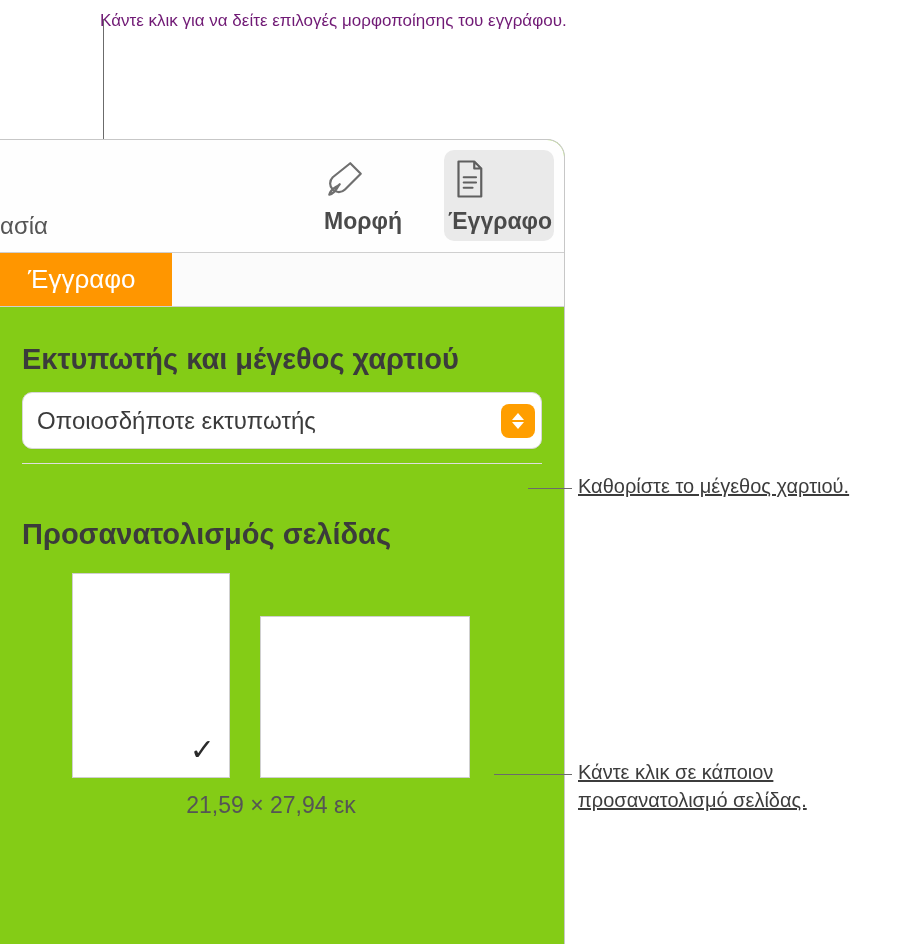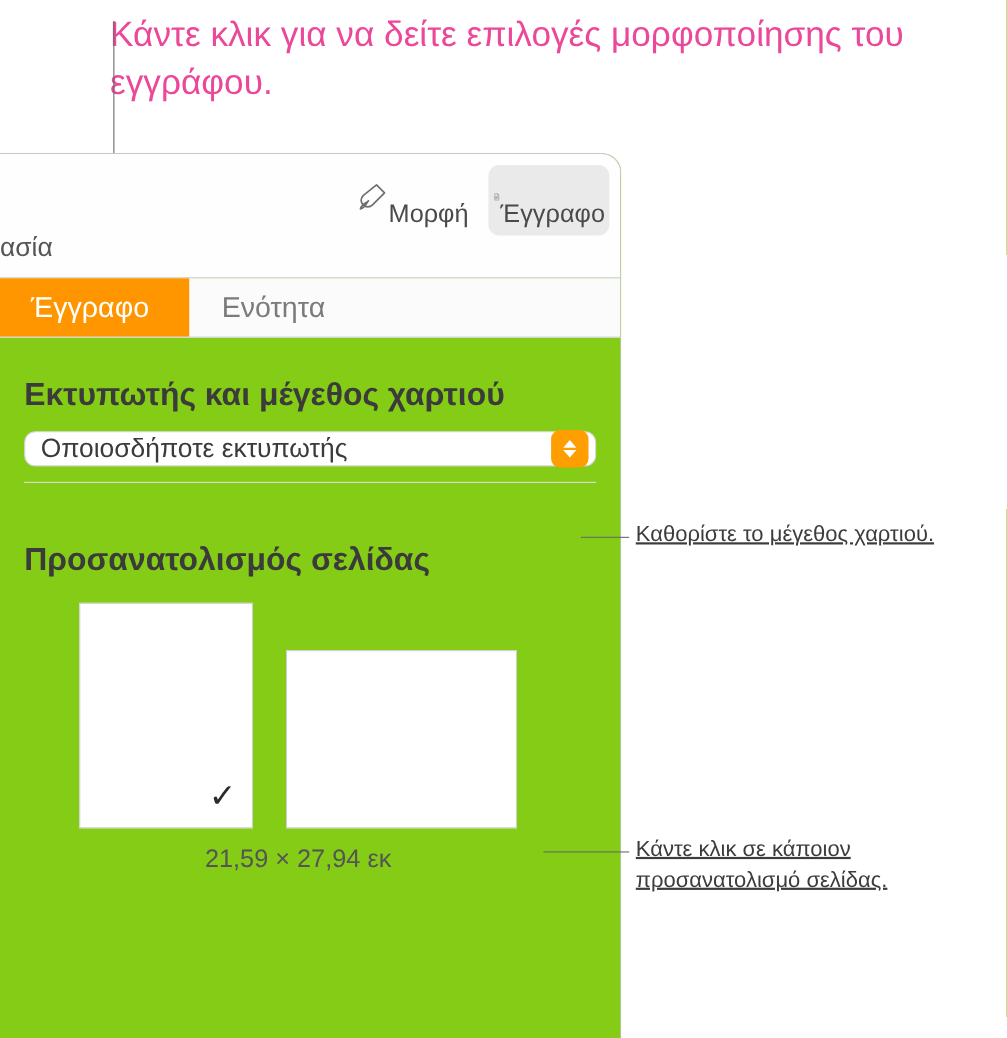--- a/index.html
+++ b/index.html
@@ -10,23 +10,23 @@
     height: 944px;
     overflow: hidden;
     color: #3a3a3a;
   }
 
   
   .callout-top {
     position: absolute;
     left: 100px;
     top: 10px;
-    font-size: 32px;
+    font-size: 17px;
     line-height: 1.35;
-    color: #ec4899;
+    color: #701a75;
   }
   .callout-top-leader {
     position: absolute;
     left: 103px;
     top: 19px;
     width: 1px;
     height: 280px;
     background: #6b6b6b;
   }
 
@@ -62,25 +62,26 @@
   .tb-group {
     position: absolute;
     right: 10px;
     top: 10px;
     display: flex;
     gap: 14px;
     align-items: flex-end;
   }
   .tb-button {
     display: flex;
-    flex-direction: row;
-    align-items: flex-end;
+    flex-direction: column;
+    align-items: flex-start;
     width: 110px;
     padding: 8px 4px 6px 4px;
     border-radius: 10px;
+    font-weight: bold;
   }
   .tb-button.selected {
     background: #eaeaea;
   }
   .tb-icon {
     width: 42px;
     height: 42px;
     margin-bottom: 8px;
     color: #6f6f6f;
   }
@@ -136,21 +137,21 @@
     font-weight: 600;
     color: #3b3b3b;
     margin: 14px 0 16px 0;
   }
   .section-title.sub { margin-top: 54px; }
 
   .popup {
     display: flex;
     align-items: center;
     justify-content: space-between;
-    height: 32px;
+    height: 57px;
     border: 1.5px solid #d7d7d7;
     border-radius: 10px;
     background: #ffffff;
     padding: 0 6px 0 14px;
     margin-bottom: 14px;
     box-shadow: 0 1px 0 rgba(0,0,0,0.02);
   }
   .popup-label {
     font-size: 24px;
     color: #3b3b3b;
@@ -252,21 +253,20 @@
           <path fill="none" stroke="currentColor" stroke-width="2.5" stroke-linejoin="round" d="M12 4 H30 L38 12 V44 H12 Z M30 4 V12 H38"></path>
           <path fill="none" stroke="currentColor" stroke-width="2.5" stroke-linecap="round" d="M18 22 H32 M18 28 H32 M18 34 H28"></path>
         </svg>
         <span class="tb-label">Έγγραφο</span>
       </div>
     </div>
   </div>
 
   <div class="tabs">
     <div class="tab active">Έγγραφο</div>
-    <div class="tab">Ενότητα</div>
   </div>
 
   <div class="content">
 
     <div class="section-title">Εκτυπωτής και μέγεθος χαρτιού</div>
 
     <div class="popup">
       <span class="popup-label">Οποιοσδήποτε εκτυπωτής</span>
       <span class="popup-chevrons">
         <span class="chev up"></span>

